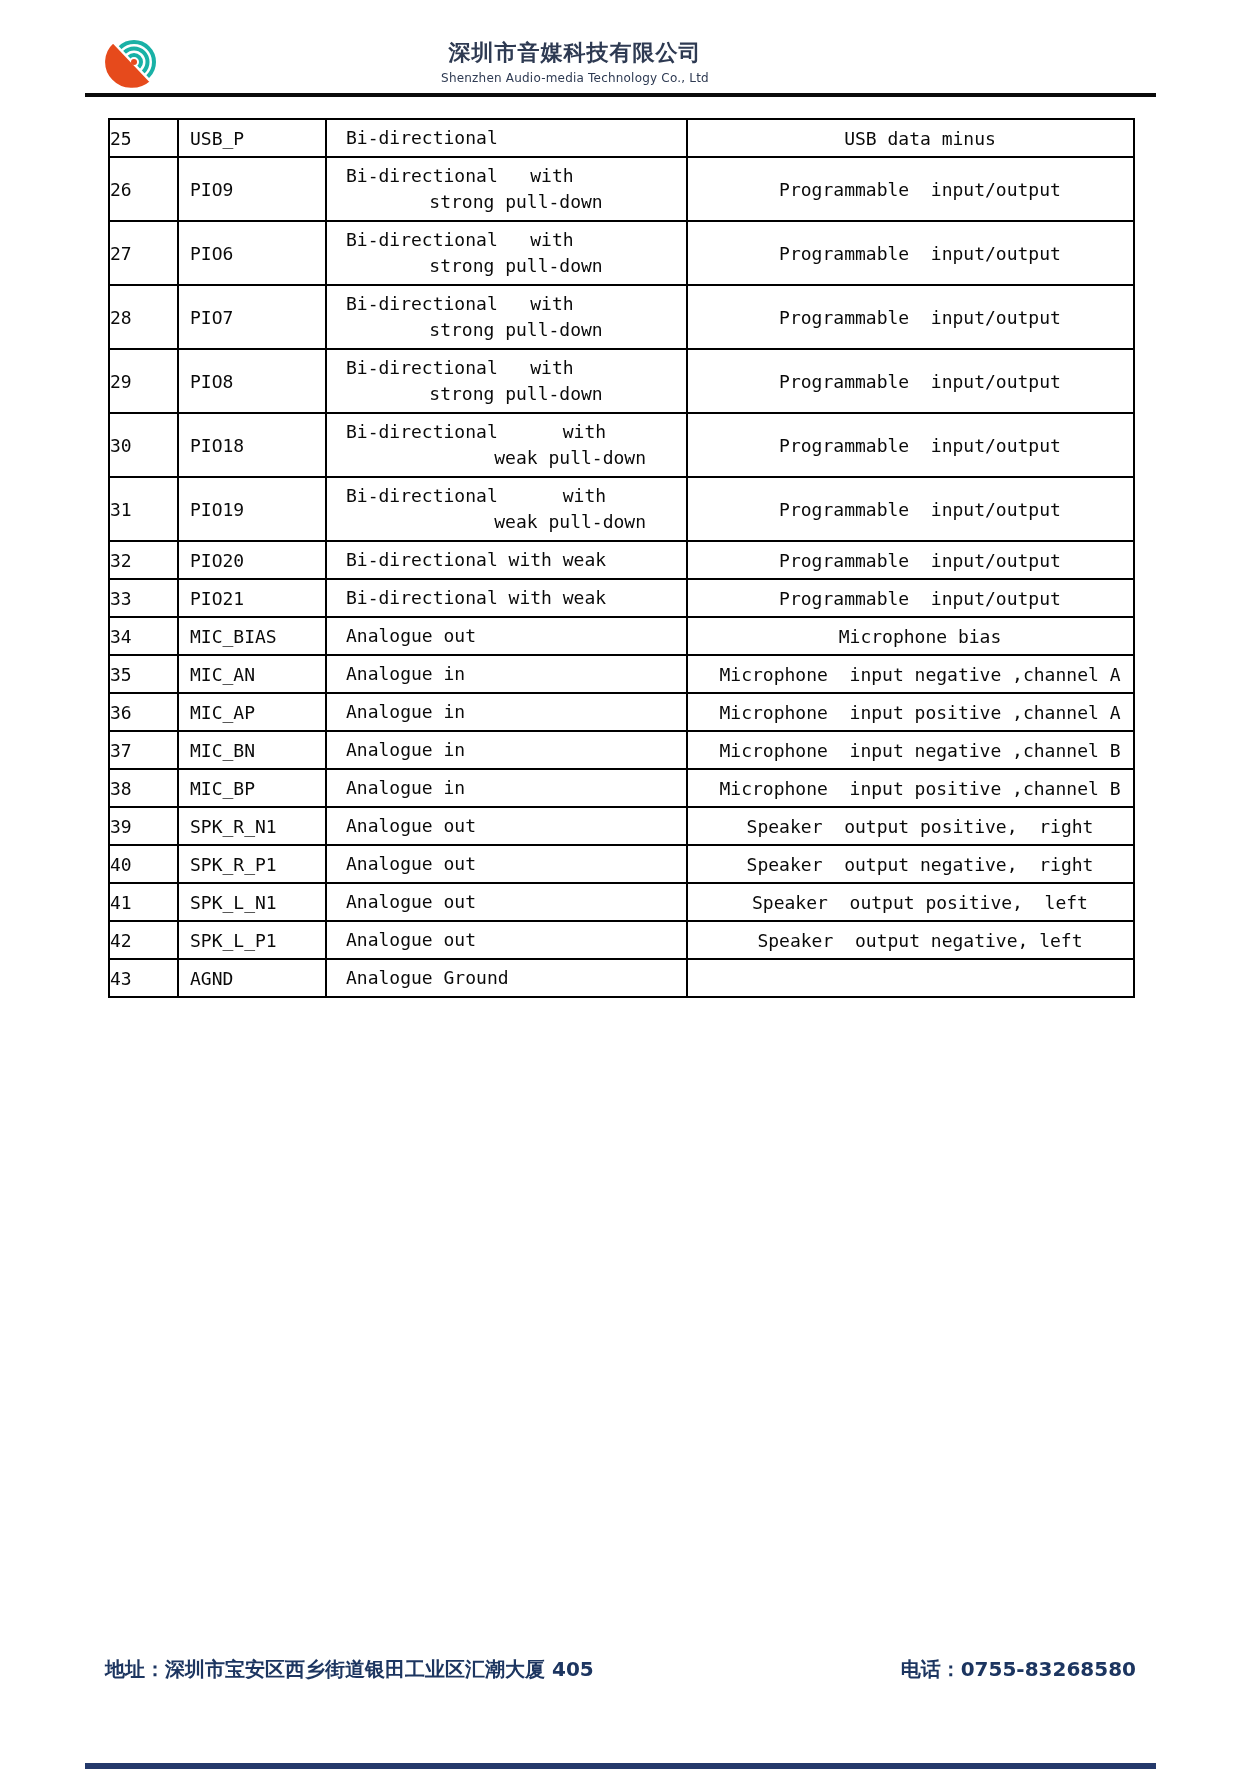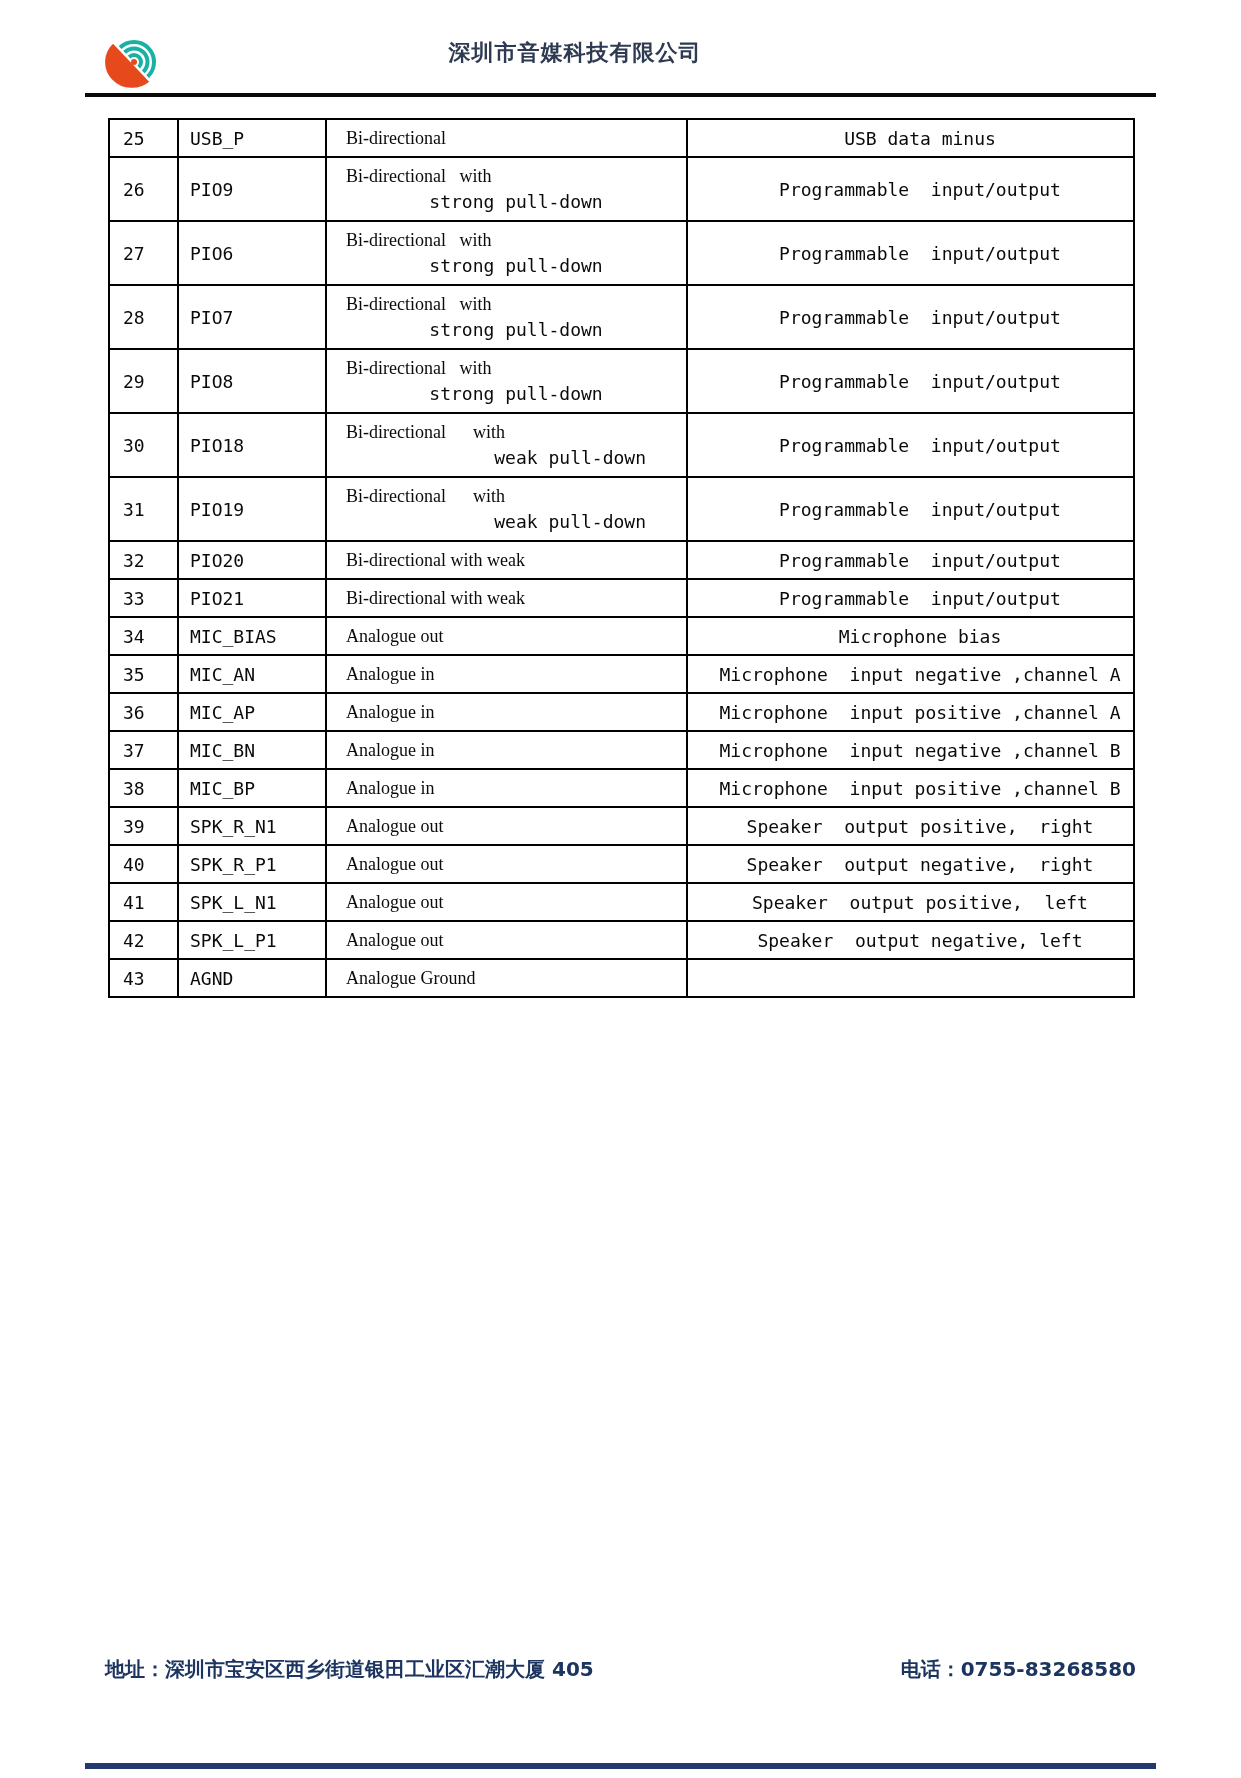--- a/index.html
+++ b/index.html
@@ -44,25 +44,25 @@
   .pin-table td{
     border:2px solid var(--table-border,#000);
     vertical-align:middle;padding:0;overflow:hidden;white-space:pre;
   }
   .pin-table col.w1{width:69px;}
   .pin-table col.w2{width:148px;}
   .pin-table col.w3{width:361px;}
   .pin-table col.w4{width:447px;}
   tr.row td{height:36px;}
   tr.row.tall td{height:62px;}
-  td.c1{padding-left:13px;}
+  td.c1{}
   td.c2{padding-left:11px;border-radius:8px;}
   td.c4{padding-left:19px;text-align:center;}
   .t1,.t2{line-height:26px;white-space:pre;}
-  .t1{padding-left:19px;font-family:Liberation Serif, serif;}
+  .t1{padding-left:19px;}
   .t2.alignl{padding-left:19px;text-align:center;}
   .t2.alignr{padding-right:40px;text-align:right;}
 
   
   .footer{
     position:absolute;left:105px;top:1656px;width:1031px;
     display:flex;justify-content:space-between;align-items:center;
     font-size:20px;font-weight:600;
     color:var(--footer-color,#1c3560);
     font-family:"DejaVu Sans", sans-serif;
@@ -83,20 +83,21 @@
       <circle class="ring" cx="31" cy="26" r="20"></circle>
       <circle class="ring" cx="31" cy="26" r="13.5"></circle>
       <circle class="ring" cx="31" cy="26" r="7"></circle>
       <path class="red-half" d="M10,6 A27,26 0 0 0 48,46 Z"></path>
       <circle class="ring-dot" cx="31" cy="26" r="3"></circle>
     </svg>
   </div>
 
   <div class="titles">
     <div class="company-cn">深圳市音媒科技有限公司</div>
+    <div class="company-en">Shenzhen Audio-media Technology Co., Ltd</div>
   </div>
 
   <div class="header-rule"></div>
 
   <table class="pin-table">
     <colgroup>
       <col class="w1">
         <col class="w2">
         <col class="w3">
         <col class="w4">

